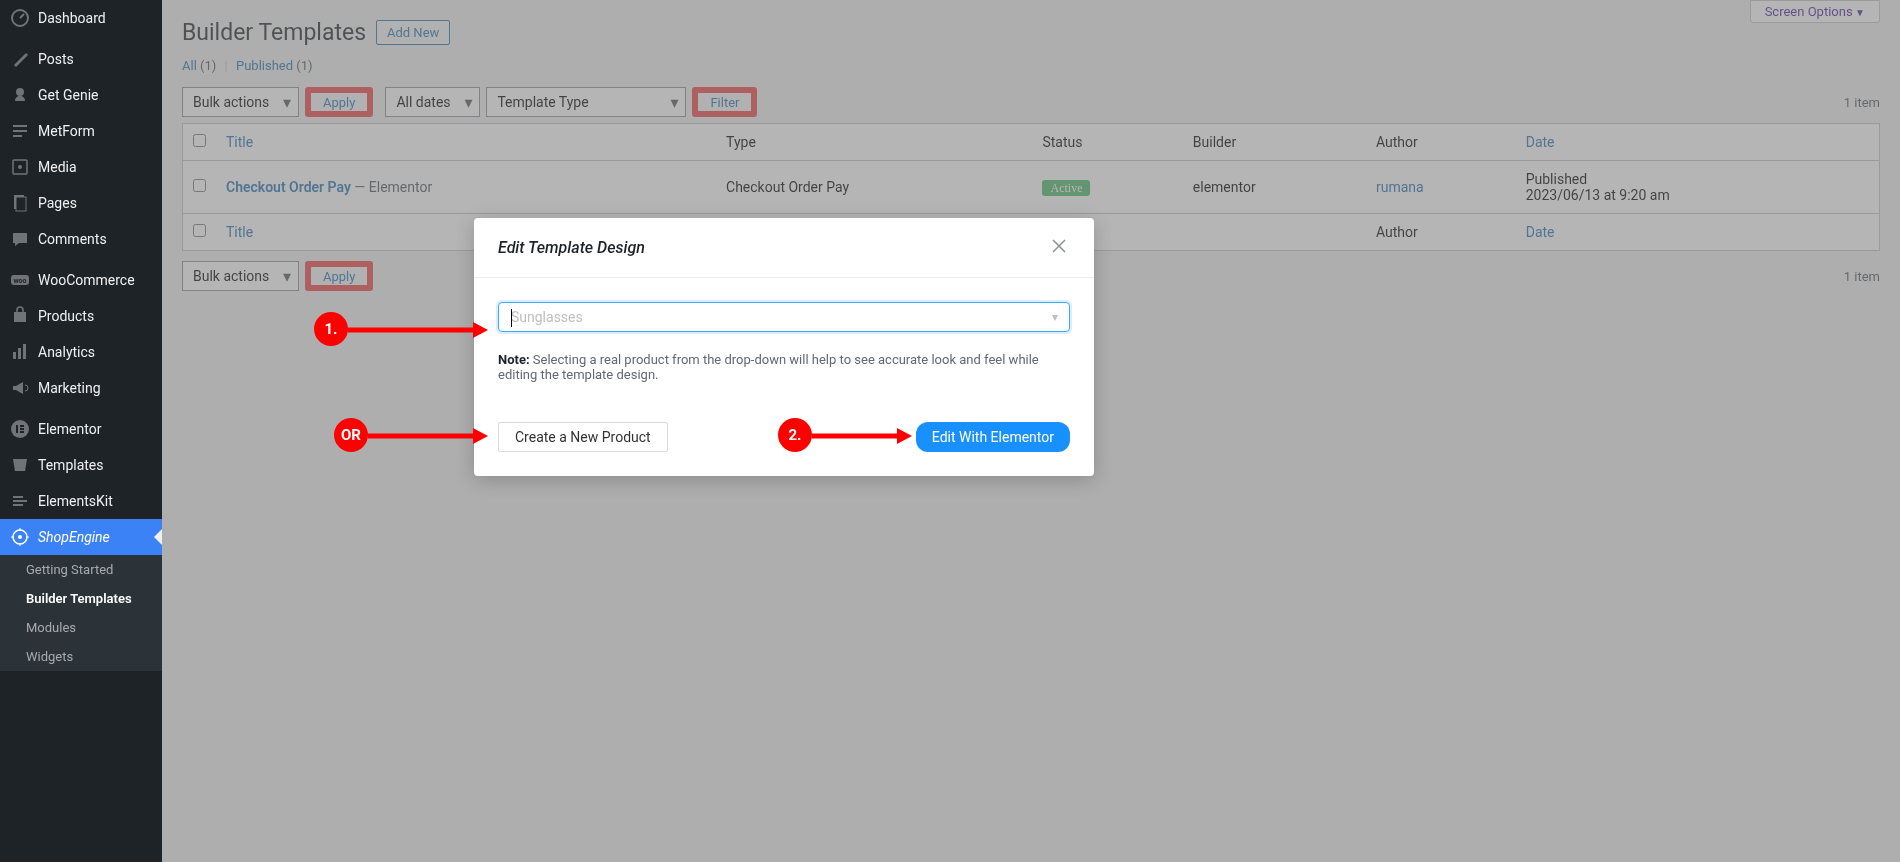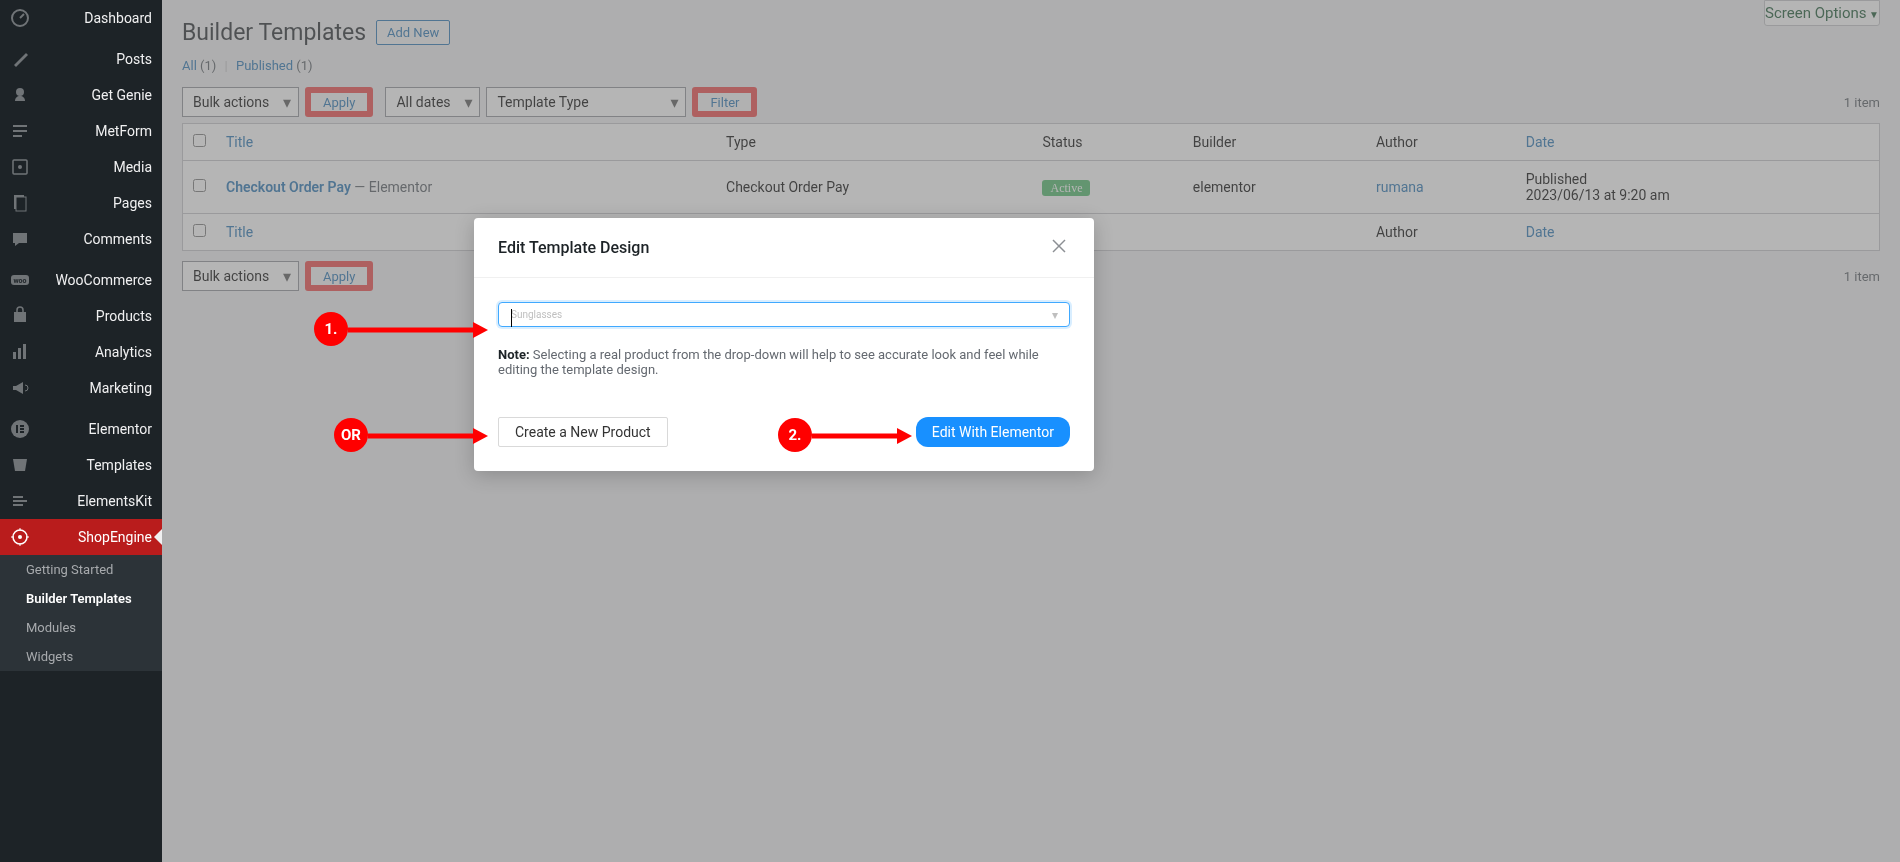--- a/index.html
+++ b/index.html
@@ -1,35 +1,35 @@
 <!DOCTYPE html>
 <html><head>
 <meta charset="utf-8">
 <style>
 * { margin: 0; padding: 0; box-sizing: border-box; font-family: -apple-system, BlinkMacSystemFont, "Segoe UI", Roboto, sans-serif; }
 body { background: #f0f0f1; overflow: hidden; position: relative; width: 1900px; height: 862px; }
 
 
 .sidebar { position: absolute; left: 0; top: 0; width: 162px; height: 862px; background: #1d2327; color: #f0f0f1; font-size: 14px; }
-.sidebar-item { display: flex; align-items: center; padding: 8px 10px; color: #f0f0f1; cursor: pointer; min-height: 34px; justify-content: space-between; }
-.sidebar-item.active { background: #b91c1c; color: #fff; position: relative; }
+.sidebar-item { display: flex; align-items: center; padding: 8px 10px; color: #f0f0f1; cursor: pointer; min-height: 34px; }
+.sidebar-item.active { background: #3b82f6; color: #fff; position: relative; font-style: italic; }
 .sidebar-item.active::after { content: ''; position: absolute; right: 0; top: 50%; transform: translateY(-50%); border: 8px solid transparent; border-right-color: #f0f0f1; }
 .sidebar-item .icon { width: 20px; height: 20px; margin-right: 8px; display: flex; align-items: center; justify-content: center; opacity: 0.6; }
 .sidebar-item.active .icon { opacity: 1; }
 .sidebar-sub { background: #2c3338; }
 .sidebar-sub-item { padding: 7px 26px; color: #a7aaad; cursor: pointer; font-size: 13px; }
 .sidebar-sub-item.current { color: #fff; font-weight: 600; }
 .sidebar-sep { height: 5px; }
 
 
 .main { position: absolute; left: 162px; top: 0; right: 0; height: 862px; padding: 10px 20px; }
 .page-header { display: flex; align-items: center; padding: 9px 0 4px; }
 .page-title { font-size: 23px; font-weight: 400; color: #1d2327; margin-right: 10px; }
 .add-new-btn { border: 1px solid #2271b1; color: #2271b1; padding: 4px 10px; font-size: 13px; background: #f6f7f7; cursor: pointer; border-radius: 2px; }
-.screen-options { position: absolute; right: 20px; top: 0; border: 1px solid #c3c4c7; background: #fff; padding: 3px 0; font-size: 15px; color: #14532d; cursor: pointer; border-radius: 0 0 3px 3px; }
+.screen-options { position: absolute; right: 20px; top: 0; border: 1px solid #c3c4c7; background: #fff; padding: 3px 14px; font-size: 13px; color: #4c1d95; cursor: pointer; border-radius: 0 0 3px 3px; }
 .screen-options::after { content: ' ▼'; font-size: 10px; }
 
 .subsubsub { margin: 8px 0; font-size: 13px; }
 .subsubsub a { color: #2271b1; text-decoration: none; }
 .subsubsub .count { color: #50575e; }
 .subsubsub .sep { color: #c3c4c7; margin: 0 5px; }
 
 .tablenav { display: flex; align-items: center; margin: 6px 0; }
 .search-box { display: flex; gap: 6px; margin-bottom: 8px; }
 .search-input { width: 170px; border: 1px solid #8c8f94; padding: 4px 8px; min-height: 30px; }
@@ -48,24 +48,24 @@
 .wp-table .cb { width: 30px; }
 .wp-table .cb input { margin: 0; }
 .wp-table a.row-link { color: #2271b1; text-decoration: none; font-weight: 600; }
 .wp-table .muted { color: #50575e; }
 .badge-active { background: #4ab866; color: #fff; padding: 1px 8px; border-radius: 3px; font-size: 12px; font-family: Liberation Serif, serif; }
 
 
 .overlay { position: absolute; left: 162px; top: 0; right: 0; bottom: 0; background: rgba(120,120,120,0.55); }
 .modal { position: absolute; top: 218px; left: 474px; width: 620px; background: #fff; border-radius: 4px; box-shadow: 0 4px 20px rgba(0,0,0,0.2); }
 .modal-header { display: flex; align-items: center; padding: 16px 24px; border-bottom: 1px solid #f0f0f0; }
-.modal-title { font-size: 16px; font-weight: 500; color: #1d2327; flex: 1; }
+.modal-title { font-size: 16px; font-weight: 500; color: #1d2327; flex: 1; font-style: italic; }
 .modal-close { font-size: 16px; color: #8c8f94; cursor: pointer; padding: 4px; }
 .modal-body { padding: 24px; }
-.product-select { width: 100%; border: 1px solid #40a9ff; box-shadow: 0 0 0 2px rgba(64,169,255,0.2); padding: 6px 30px 6px 12px; font-size: 10px; color: #bfbfbf; border-radius: 4px; background: #fff; position: relative; }
+.product-select { width: 100%; border: 1px solid #40a9ff; box-shadow: 0 0 0 2px rgba(64,169,255,0.2); padding: 6px 30px 6px 12px; font-size: 14px; color: #bfbfbf; border-radius: 4px; background: #fff; position: relative; }
 .product-select-wrap { position: relative; }
 .product-select-wrap::after { content: '▾'; position: absolute; right: 12px; top: 50%; transform: translateY(-50%); color: #bfbfbf; font-size: 12px; }
 .text-cursor { position: absolute; left: 12px; top: 6px; width: 1px; height: 18px; background: #000; }
 .note { font-size: 13px; color: #646970; margin-top: 20px; }
 .note b { color: #1d2327; }
 .modal-actions { display: flex; margin-top: 40px; align-items: center; justify-content: space-between; }
 .btn-outline { border: 1px solid #d9d9d9; background: #fff; padding: 6px 16px; font-size: 14px; cursor: pointer; border-radius: 2px; color: #333; }
 .btn-primary { border: none; background: #1890ff; color: #fff; padding: 7px 16px; font-size: 14px; cursor: pointer; border-radius: 12px; }
 
 

